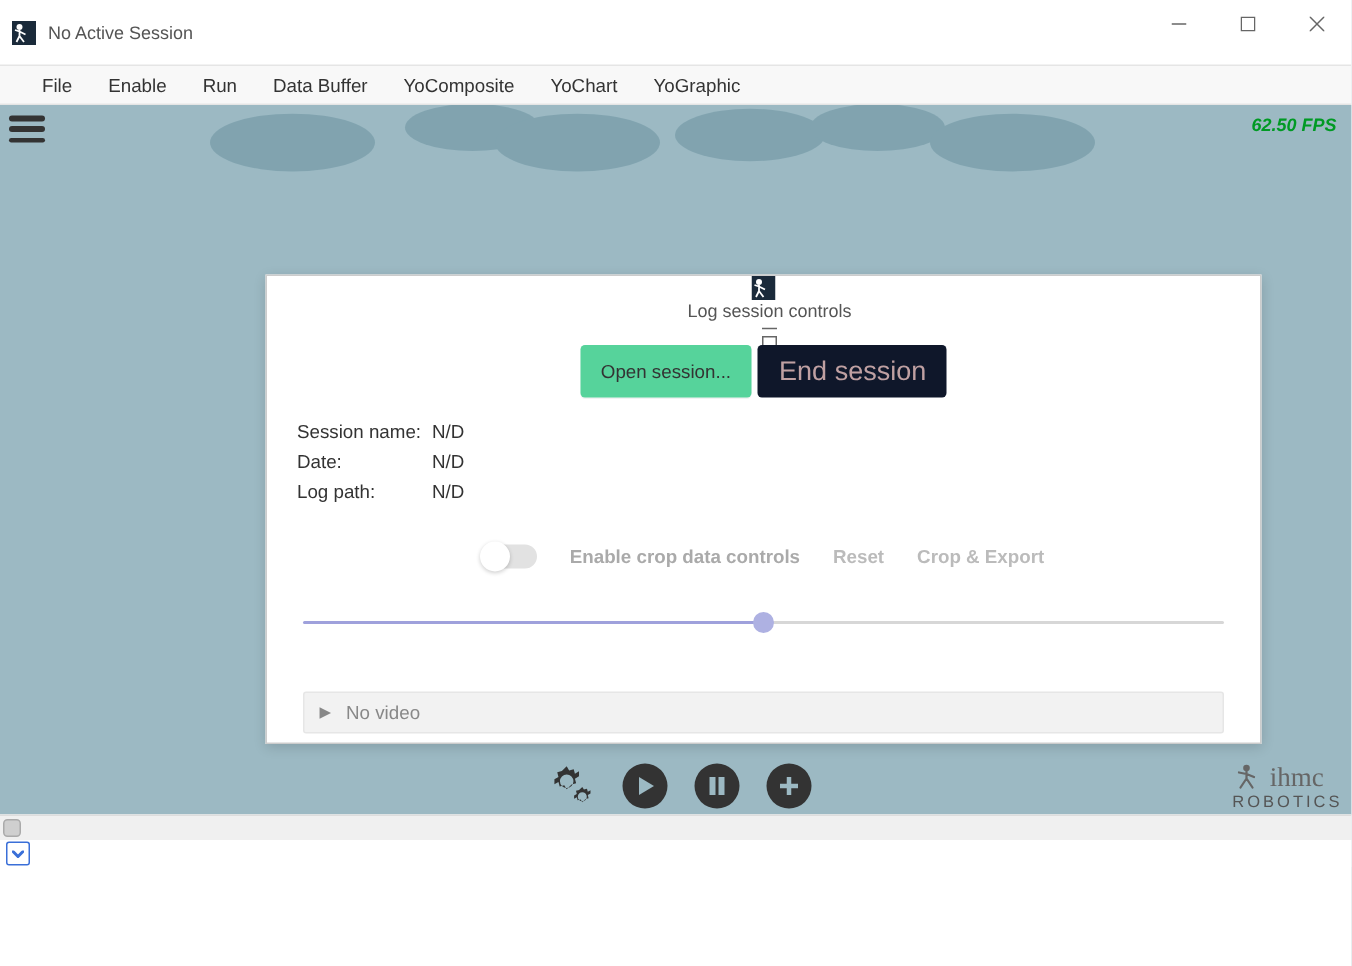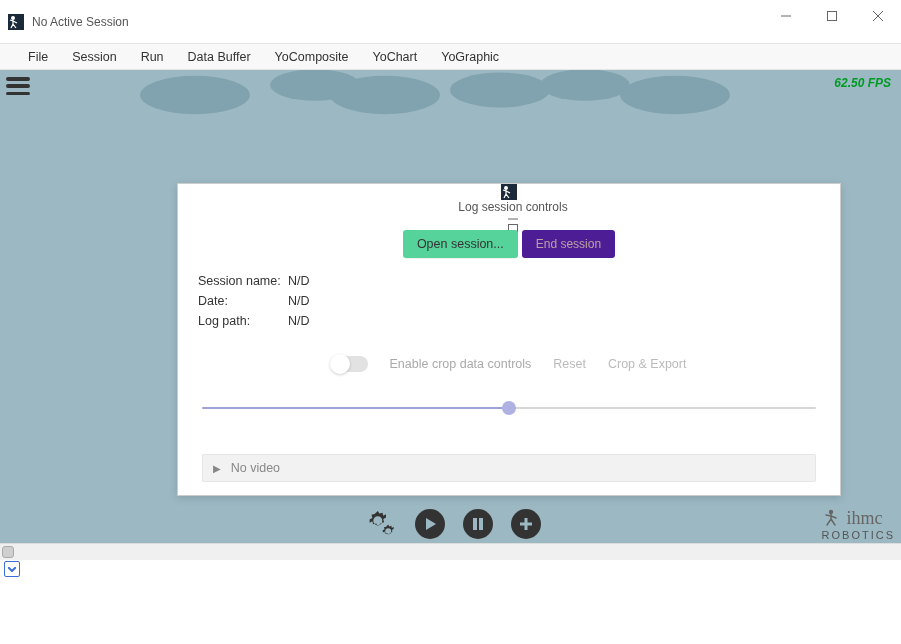--- a/index.html
+++ b/index.html
@@ -33,28 +33,28 @@
   
   .dialog { position: absolute; top: 113px; left: 177px; width: 664px; height: 313px; background: #fff; box-shadow: 0 2px 8px rgba(0,0,0,0.15); border: 1px solid #ccc; }
   .dialog-titlebar { height: 30px; display: flex; align-items: center; padding-left: 8px; flex-direction: column; }
   .dialog-title { font-size: 12px; color: #555; flex: 1; }
   .dialog-win-btn { width: 44px; height: 30px; display: flex; align-items: center; justify-content: center; }
   .dialog-win-btn svg { width: 10px; height: 10px; stroke: #666; stroke-width: 1; fill: none; }
   
   .dialog-body { padding: 12px 20px 0 20px; }
   .dialog-buttons { display: flex; justify-content: center; gap: 4px; margin: 4px 0 16px 0; }
   .open-btn { background: #56d39b; color: #333; border: none; border-radius: 3px; font-size: 12.5px; padding: 7px 14px; cursor: pointer; box-shadow: 0 1px 0 rgba(0,0,0,.05); }
-  .end-btn { background: #4c1d95; color: #bfa0a2; border: none; border-radius: 3px; font-size: 12px; padding: 7px 14px; cursor: default; }
+  .end-btn { background: #0f172a; color: #bfa0a2; border: none; border-radius: 3px; font-size: 18px; padding: 7px 14px; cursor: default; }
   
   .info-rows { font-size: 12.5px; color: #333; }
   .info-row { display: flex; margin-bottom: 6px; }
   .info-label { width: 90px; }
   .info-val { color: #333; }
   
-  .crop-row { display: flex; align-items: center; justify-content: center; gap: 22px; margin-top: 28px; }
+  .crop-row { display: flex; align-items: center; justify-content: center; gap: 22px; margin-top: 28px; font-weight: bold; }
   .toggle { width: 36px; height: 16px; background: #e2e2e2; border-radius: 10px; position: relative; }
   .toggle::after { content: ""; position: absolute; width: 20px; height: 20px; background: #fff; border-radius: 50%; top: -2px; left: -2px; box-shadow: 0 1px 3px rgba(0,0,0,.2); }
   .crop-label { font-size: 12.5px; color: #aaa; }
   .crop-action { font-size: 12.5px; color: #bbb; }
   
   .slider-wrap { position: relative; margin: 28px 4px 0 4px; height: 16px; }
   .slider-track-bg { position: absolute; top: 7px; left: 50%; right: 0; height: 2px; background: #d7d7d7; border-radius: 2px; }
   .slider-track-fill { position: absolute; top: 7px; left: 0; width: 50%; height: 2px; background: #9fa1dc; border-radius: 2px; }
   .slider-thumb { position: absolute; top: 1px; left: 50%; width: 14px; height: 14px; border-radius: 50%; background: #aeb1e2; transform: translateX(-50%); }
   
@@ -111,21 +111,21 @@
         <svg viewBox="0 0 10 10">
           <line x1="0" y1="0" x2="10" y2="10"></line>
           <line x1="10" y1="0" x2="0" y2="10"></line>
         </svg>
       </div>
   </div>
 </div>
 
 <div class="menu-bar">
   <div class="menu-item">File</div>
-  <div class="menu-item">Session</div>
+  <div class="menu-item">Enable</div>
   <div class="menu-item">Run</div>
   <div class="menu-item">Data Buffer</div>
   <div class="menu-item">YoComposite</div>
   <div class="menu-item">YoChart</div>
   <div class="menu-item">YoGraphic</div>
 </div>
 
 <div class="viewport">
   <div class="sky-deco">
     <div class="cloud" style="width:110px;height:110px;left:140px;"></div>

